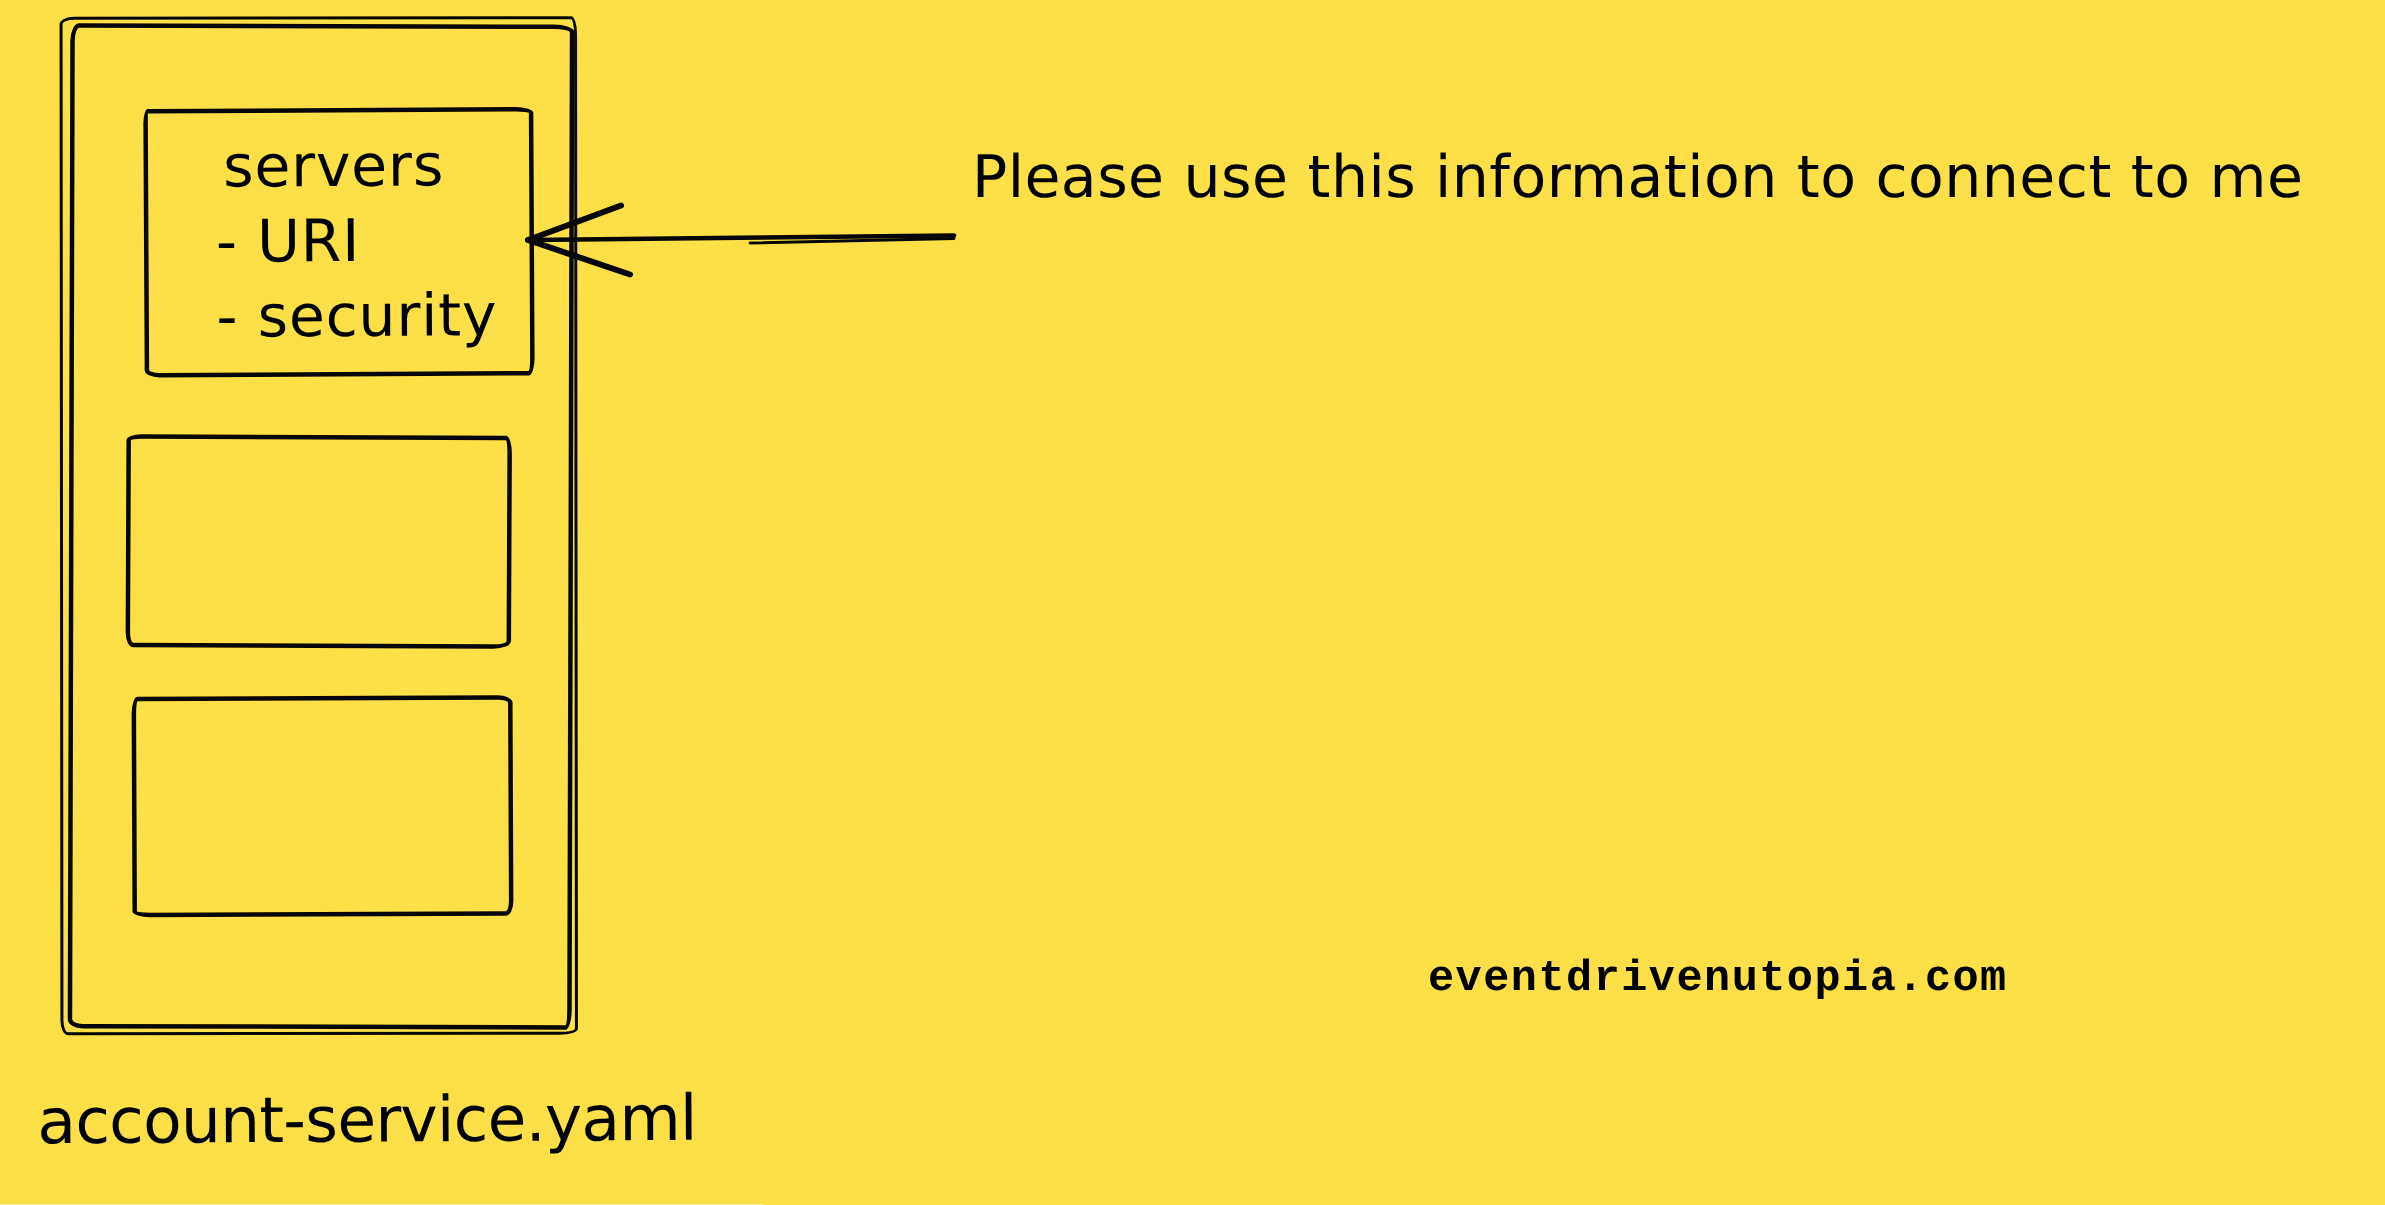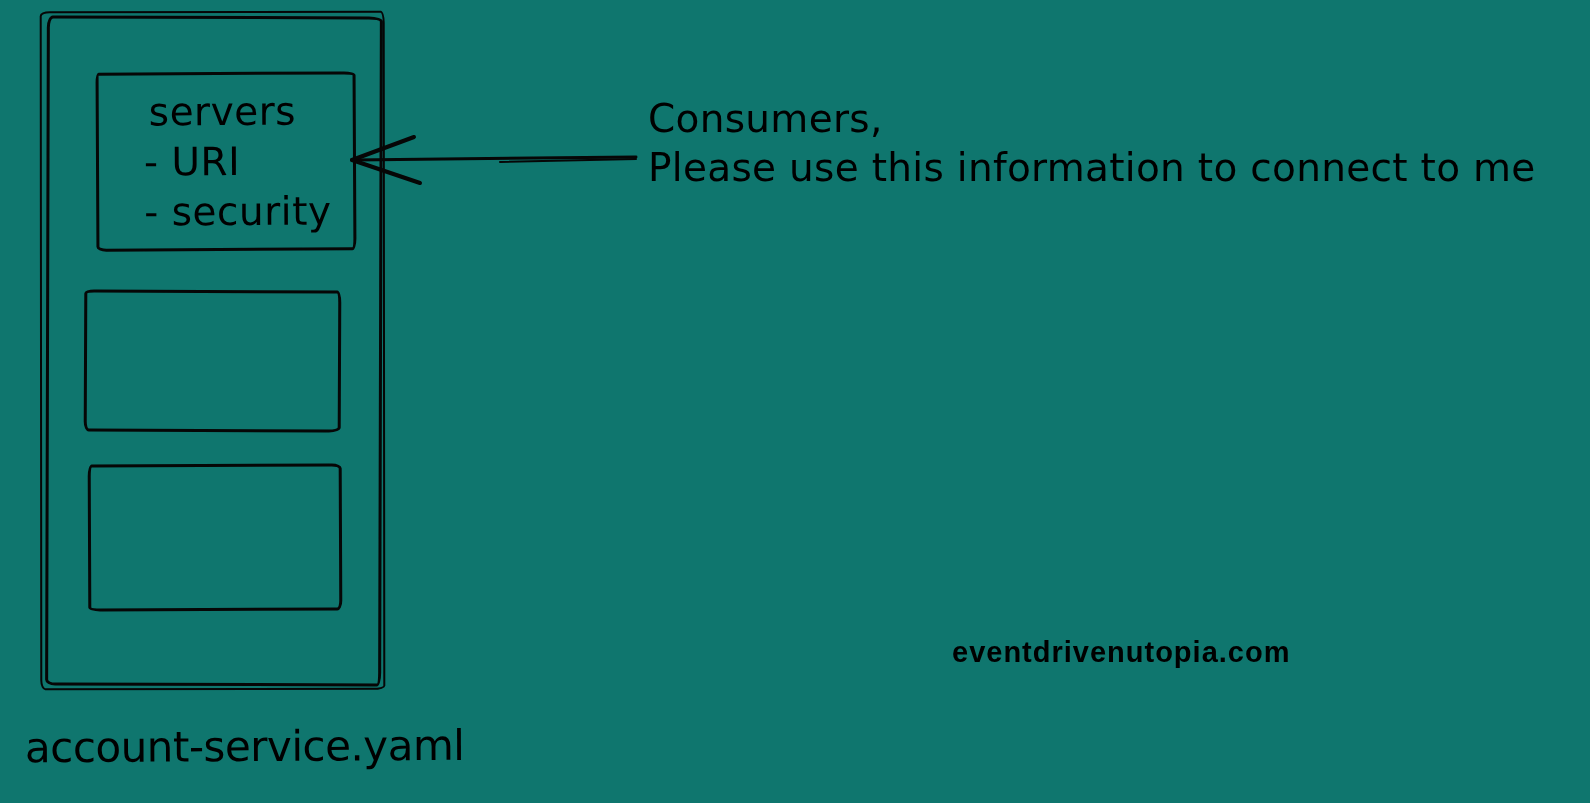--- a/index.html
+++ b/index.html
@@ -1,21 +1,21 @@
 <!DOCTYPE html>
 <html><head>
 <meta charset="utf-8">
 <style>
   * { margin: 0; padding: 0; box-sizing: border-box; }
   html, body { background: #ffffff; }
   .canvas {
     position: relative;
     width: 1590px;
     height: 803px;
-    background: #0f766e;
+    background: #fde047;
     color: #000;
     font-family: "DejaVu Sans", sans-serif;
     overflow: hidden;
   }
 
   
   .sketch-rect {
     position: absolute;
     border: 3px solid #060606;
     background: transparent;
@@ -74,21 +74,21 @@
     left: 648px; top: 94px;
     font-size: 39px;
     line-height: 49px;
     letter-spacing: 0.3px;
     white-space: nowrap;
   }
 
   .watermark {
     position: absolute;
     left: 952px; top: 636px;
-    font-family: Liberation Sans, sans-serif;
+    font-family: Liberation Mono, monospace;
     font-size: 29px;
     font-weight: 600;
     letter-spacing: 1px;
   }
 
   .file-label {
     position: absolute;
     left: 25px; top: 722px;
     font-size: 42px;
     letter-spacing: -0.5px;
@@ -113,21 +113,20 @@
   <div class="sketch-rect empty-box-2"></div>
 
   <svg class="arrow-svg" viewBox="0 0 310 80" fill="none" xmlns="http://www.w3.org/2000/svg">
     <path d="M296 37 L14 40" stroke="#060606" stroke-width="3" stroke-linecap="round"></path>
     <path d="M160 42 L296 39" stroke="#060606" stroke-width="2" stroke-linecap="round"></path>
     <path d="M12 40 L74 17" stroke="#060606" stroke-width="4" stroke-linecap="round"></path>
     <path d="M12 40 L80 63" stroke="#060606" stroke-width="4" stroke-linecap="round"></path>
   </svg>
 
   <div class="annotation">
-    <div>Consumers,</div>
     <div>Please use this information to connect to me</div>
   </div>
 
   <div class="watermark">eventdrivenutopia.com</div>
 
   <div class="file-label">account-service.yaml</div>
 
 </div>
 
 </body></html>

